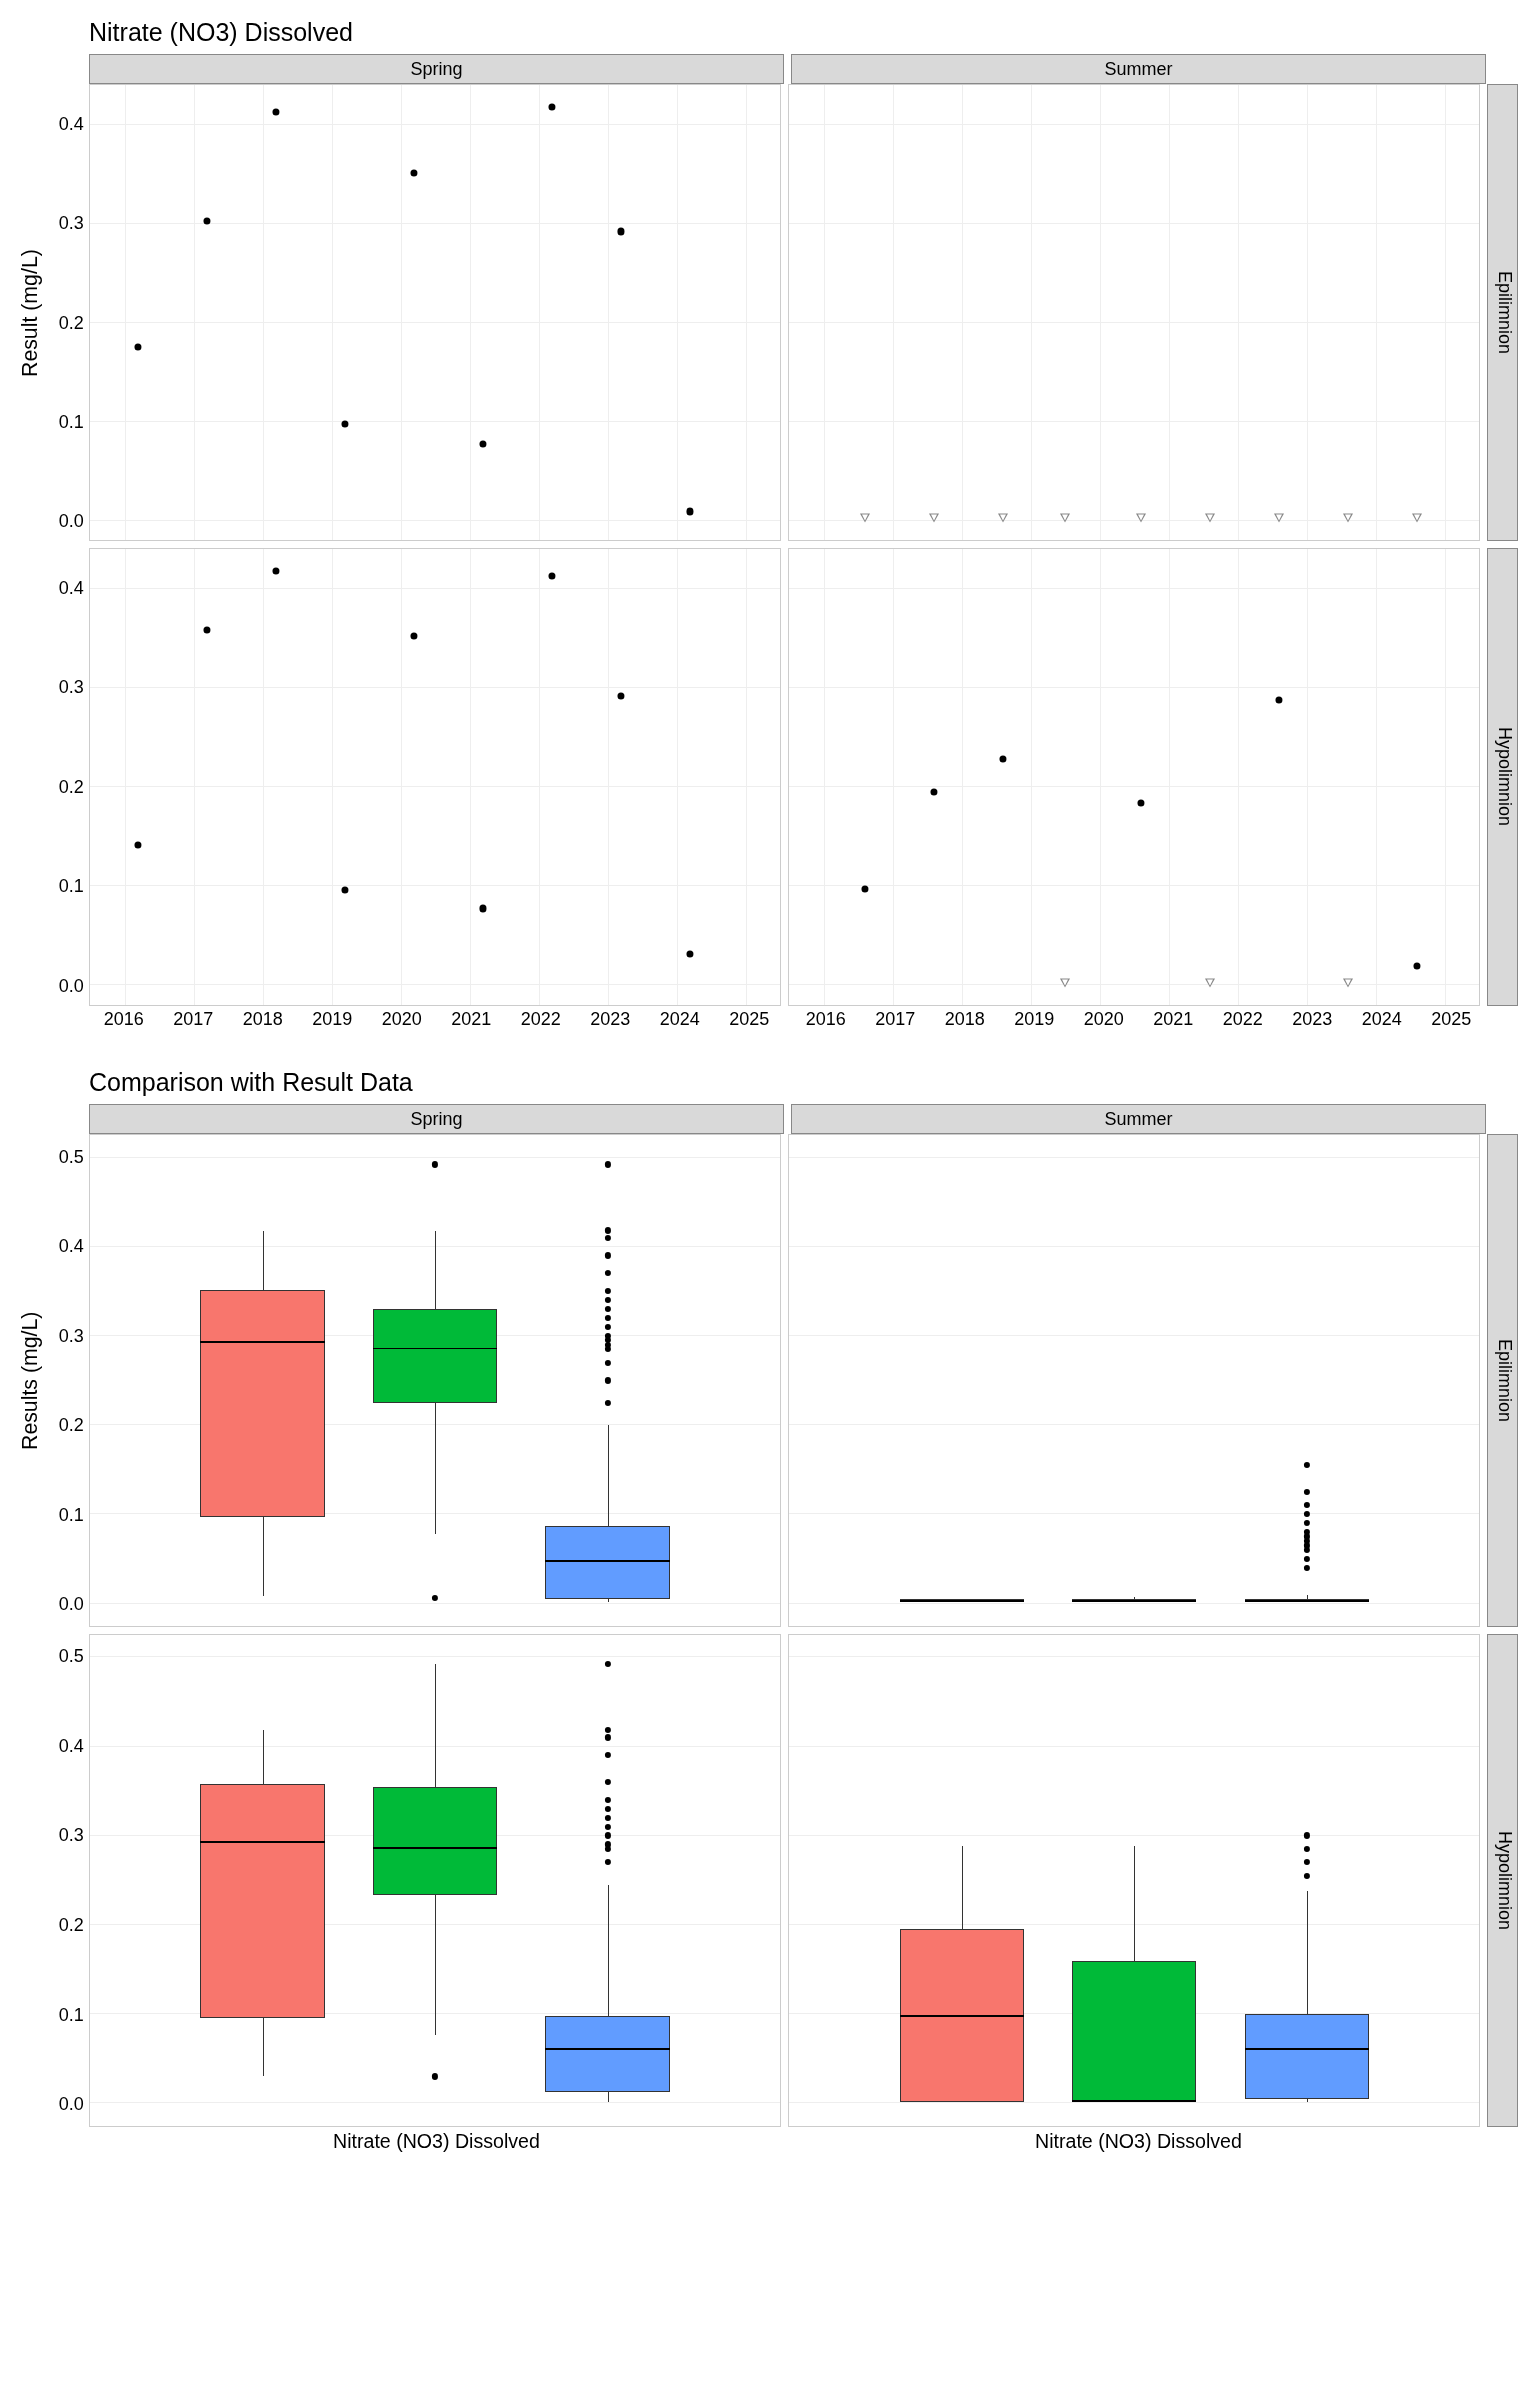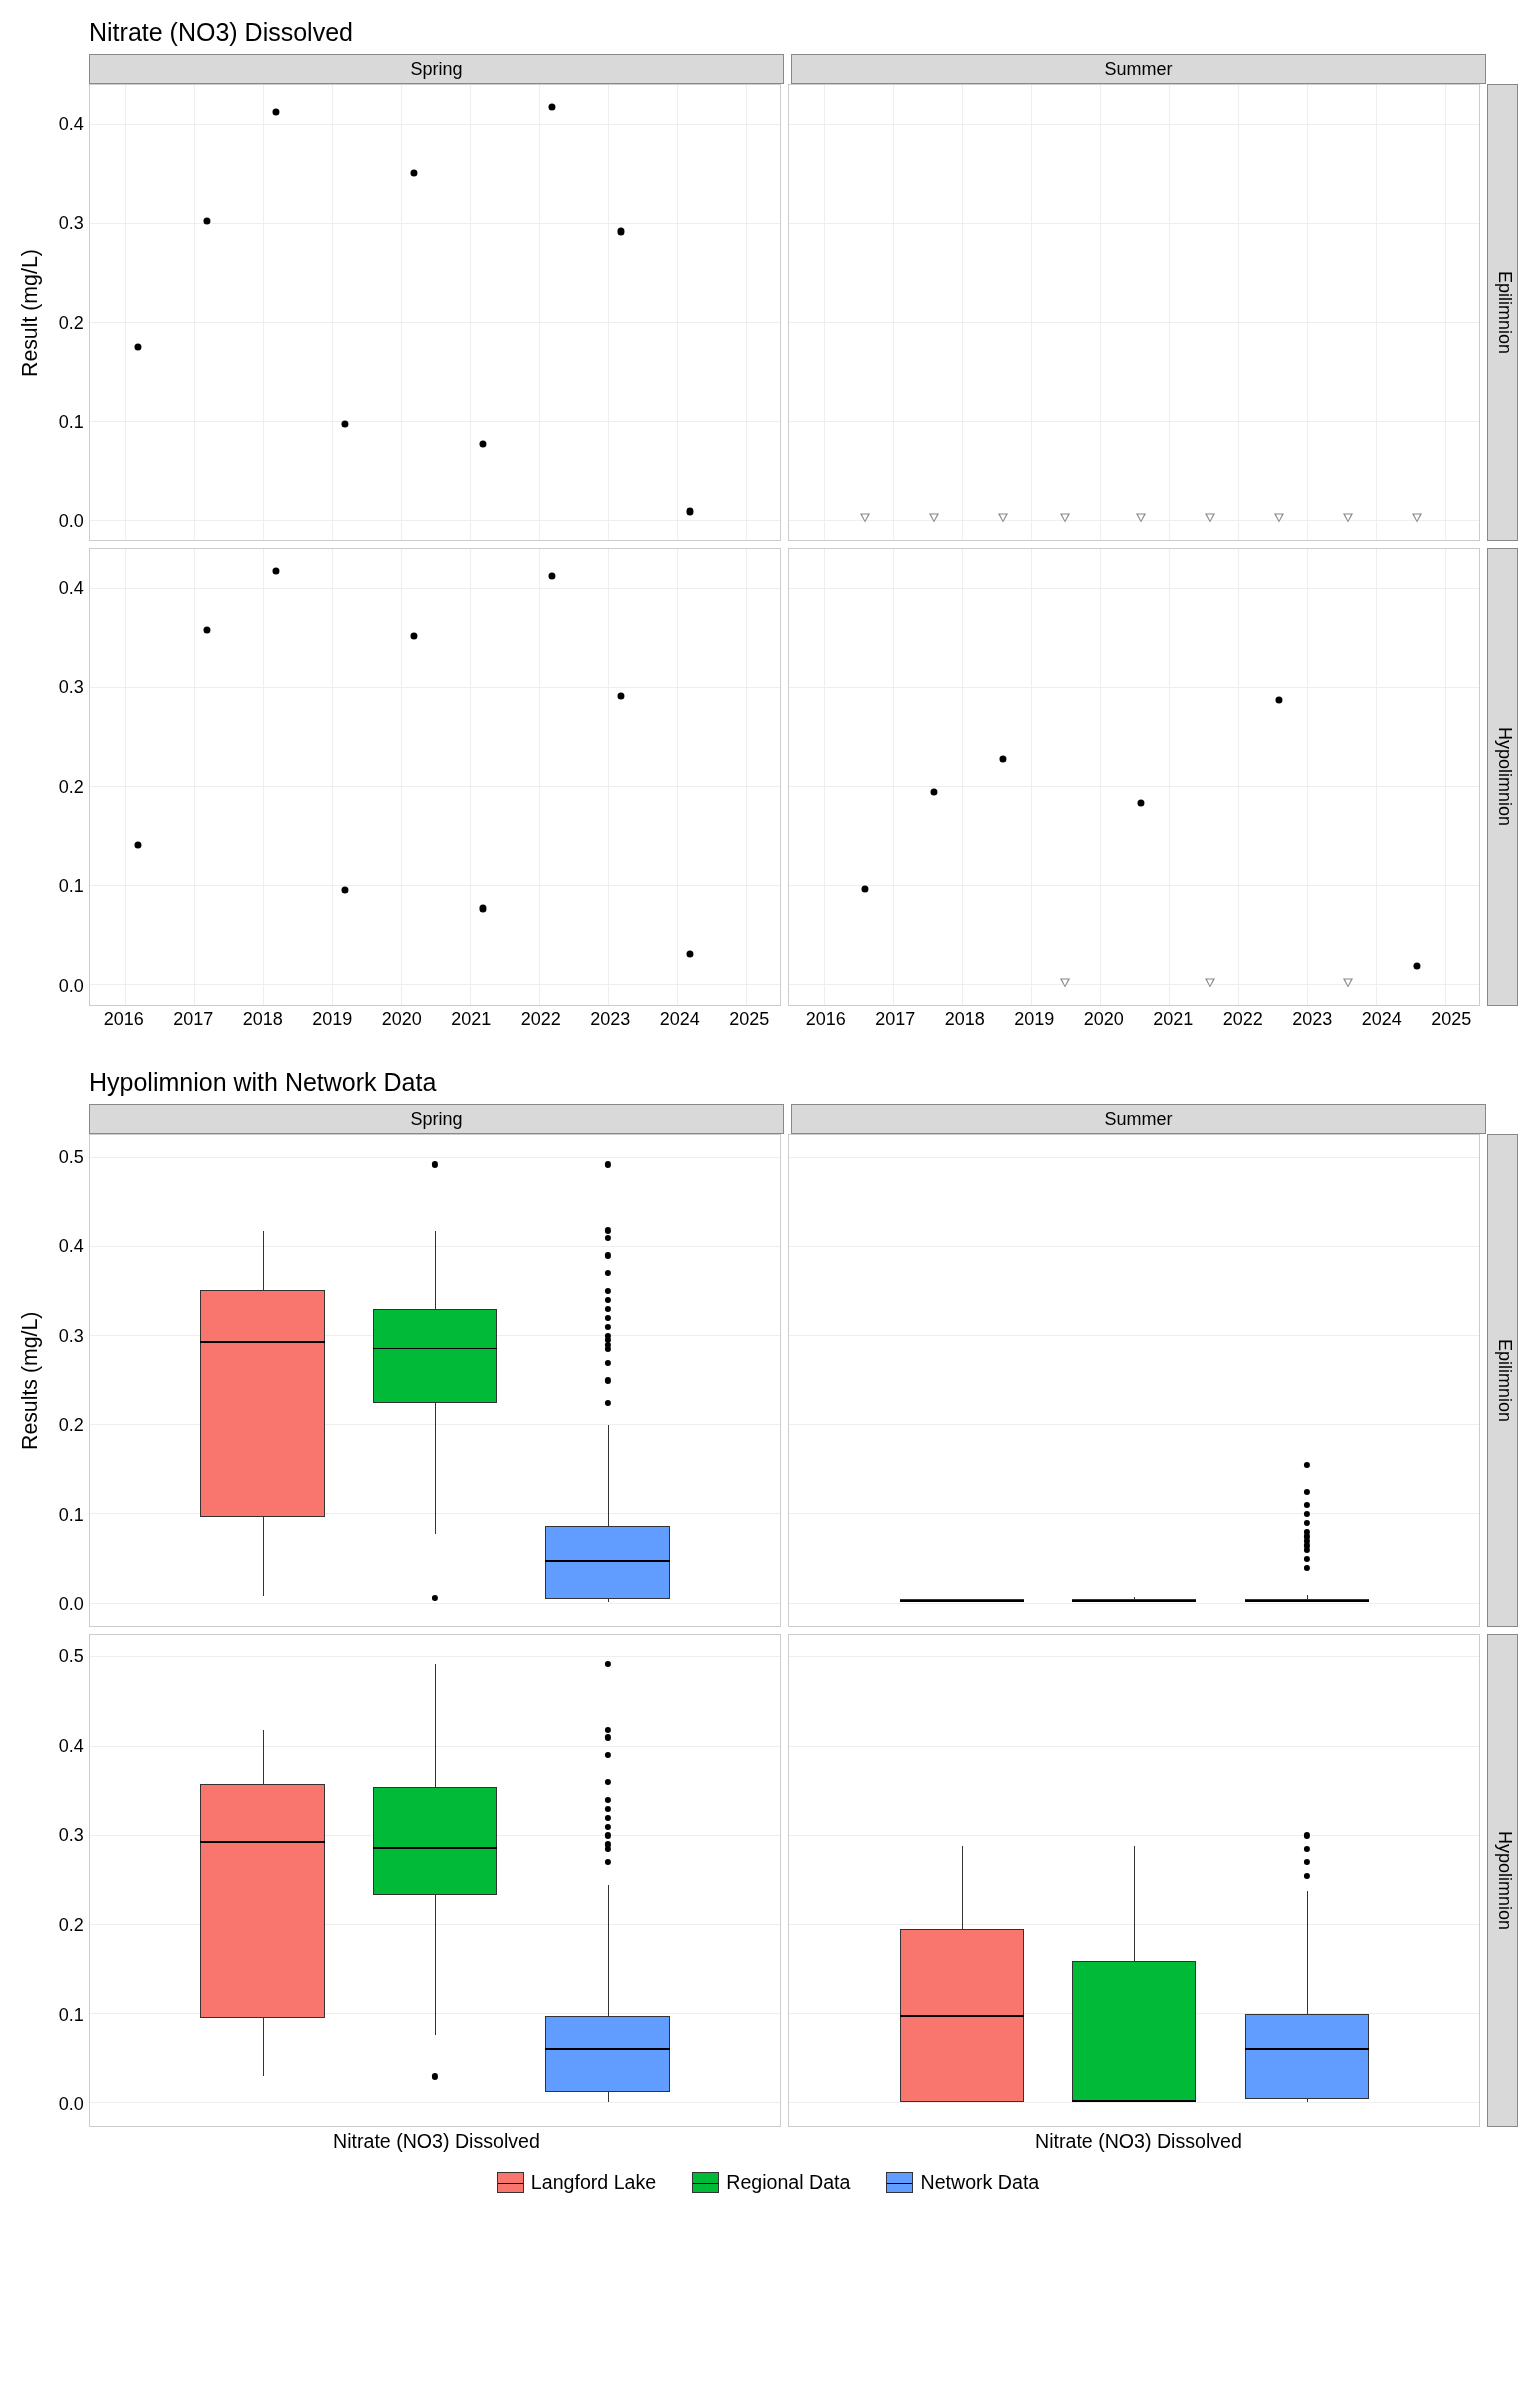--- a/index.html
+++ b/index.html
@@ -342,21 +342,21 @@
           <div class="xtick" style="left: 75%;">2023</div>
           <div class="xtick" style="left: 85%;">2024</div>
           <div class="xtick" style="left: 95%;">2025</div>
         </div>
       <div class="right-strip-col"></div>
     </div>
   </div>
 </div>
 
 <div class="chart-block">
-  <div class="chart-title">Hypolimnion with Network Data</div>
+  <div class="chart-title">Comparison with Result Data</div>
 
   <div class="facet-grid" style="height: 1049px; display:flex; flex-direction:column;">
     <div class="facet-row" style="height: 30px;">
       <div class="axis-area"></div>
       <div class="panel-col">
           <div class="strip">Spring</div>
         </div>
       <div class="panel-col">
           <div class="strip">Summer</div>
         </div>
@@ -520,28 +520,14 @@
     </div>
 
     <div class="xlabel-row">
       <div class="xtick-spacer"></div>
       <div class="xlabel-group">Nitrate (NO3) Dissolved</div>
       <div class="xlabel-group">Nitrate (NO3) Dissolved</div>
       <div class="right-strip-col"></div>
     </div>
   </div>
 
-  <div class="legend">
-    <div class="legend-item">
-      <div class="legend-key c-red"></div>
-      <span>Langford Lake</span>
-    </div>
-    <div class="legend-item">
-      <div class="legend-key c-green"></div>
-      <span>Regional Data</span>
-    </div>
-    <div class="legend-item">
-      <div class="legend-key c-blue"></div>
-      <span>Network Data</span>
-    </div>
-  </div>
 </div>
 
 
 </body></html>

